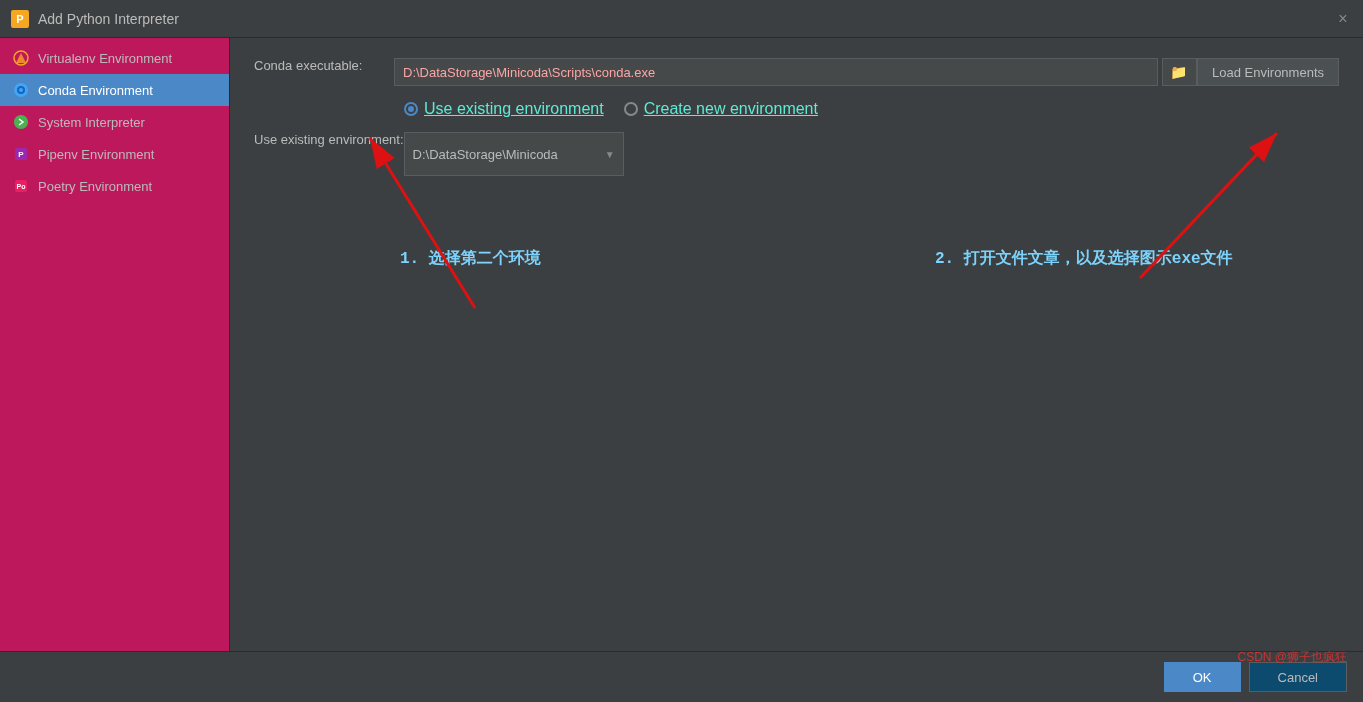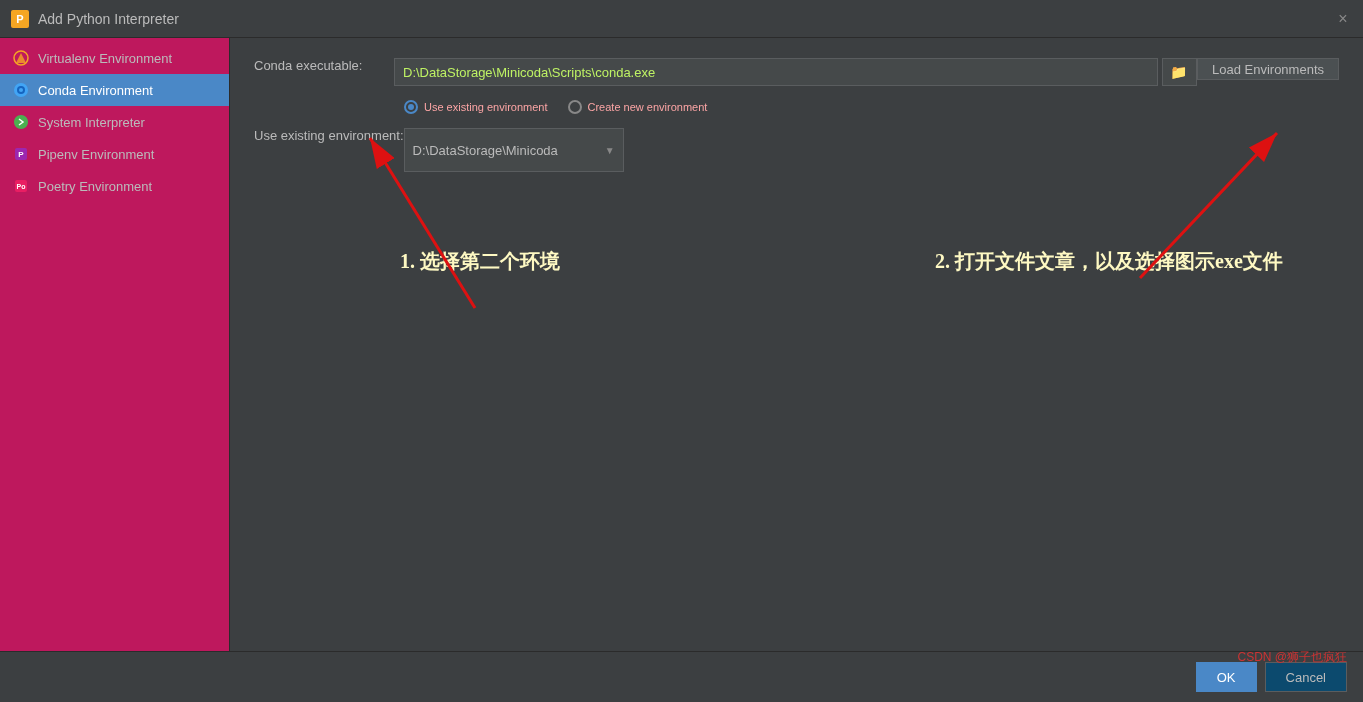--- a/index.html
+++ b/index.html
@@ -135,21 +135,21 @@
     .form-input-group {
       display: flex;
       align-items: center;
       gap: 4px;
       flex: 1;
     }
 
     .text-input {
       background: #45494a;
       border: 1px solid #5a5d5f;
-      color: #bef264;
+      color: #fca5a5;
       padding: 4px 8px;
       font-size: 13px;
       height: 28px;
       flex: 1;
       outline: none;
     }
 
     .browse-btn {
       background: #45494a;
       border: 1px solid #5a5d5f;
@@ -162,21 +162,21 @@
       justify-content: center;
       font-size: 14px;
       min-width: 28px;
     }
 
     .load-btn {
       background: #4b5052;
       border: 1px solid #5a5d5f;
       color: #bbbbbb;
       padding: 5px 14px;
-      height: 22px;
+      height: 28px;
       cursor: pointer;
       font-size: 13px;
       white-space: nowrap;
       display: flex;
       align-items: center;
     }
 
     
     .radio-row {
       display: flex;
@@ -210,22 +210,23 @@
 
     .radio-circle.selected::after {
       content: '';
       width: 6px;
       height: 6px;
       border-radius: 50%;
       background: #4a88c7;
     }
 
     .radio-label {
-      color: #fca5a5;
-      font-size: 11px;
+      color: #5eead4;
+      font-size: 16px;
+      text-decoration: underline;
     }
 
     
     .dropdown-group {
       display: flex;
       align-items: center;
       gap: 4px;
     }
 
     .dropdown {
@@ -254,21 +255,21 @@
       justify-content: flex-end;
       align-items: center;
       gap: 8px;
       padding: 10px 16px;
       border-top: 1px solid #2b2b2b;
       background: #3c3f41;
       flex-shrink: 0;
     }
 
     .footer-btn {
-      padding: 6px 20px;
+      padding: 6px 28px;
       font-size: 13px;
       cursor: pointer;
       border: 1px solid #5a5d5f;
       height: 30px;
       display: flex;
       align-items: center;
     }
 
     .footer-btn.ok {
       background: #4a88c7;
@@ -278,25 +279,25 @@
 
     .footer-btn.cancel {
       background: #0c4a6e;
       color: #bbbbbb;
       text-align: center;
     }
 
     
     .annotation {
       position: absolute;
-      color: #fef9c3;
-      font-size: 20px;
+      color: #7dd3fc;
+      font-size: 16px;
       font-weight: bold;
       pointer-events: none;
-      font-family: Liberation Serif, serif;
+      font-family: Liberation Mono, monospace;
     }
 
     
     .overlay-svg {
       position: absolute;
       top: 0; left: 0;
       width: 100%;
       height: 100%;
       pointer-events: none;
     }

